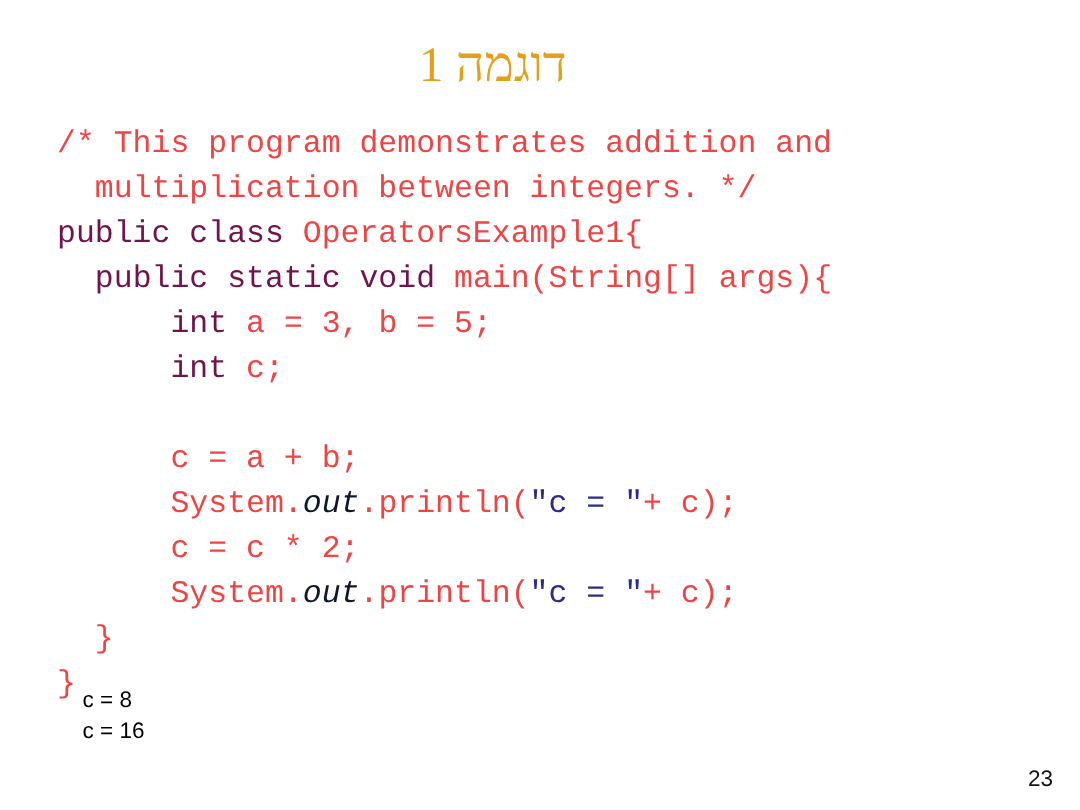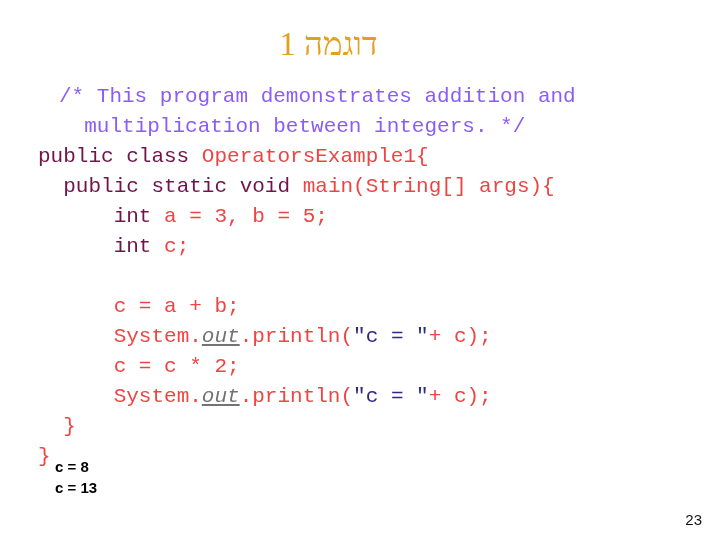--- a/index.html
+++ b/index.html
@@ -45,48 +45,46 @@
     white-space: pre;
     letter-spacing: 0px;
   }
   .code-line {
     white-space: pre;
     min-height: 30px;
   }
   .code-line.blank { height: 30px; }
 
   .tok-comment {
-    color: #8b5cf6;
-    margin-left: 21px;
+    color: #ef4444;
   }
   .tok-kw {
     color: #70144b;
     font-weight: normal;
   }
   .tok-plain {
     color: #ef4444;
   }
   .tok-str {
     color: #2e2a86;
   }
   .tok-field {
-    color: #737373;
+    color: #0f172a;
     font-style: italic;
-    text-decoration: underline;
   }
 
   
   .output-block {
     position: absolute;
     left: 55px;
     top: 456px;
     font-family: "Liberation Sans", sans-serif;
     font-size: 15px;
     line-height: 21px;
-    font-weight: bold;
+    font-weight: normal;
     color: #000000;
     white-space: pre;
   }
 
   
   .page-number {
     position: absolute;
     right: 18px;
     bottom: 12px;
     font-family: "Liberation Sans", sans-serif;
@@ -96,17 +94,17 @@
 </style>
 </head>
 <body>
 
 <div class="slide">
 
   <div class="slide-title">דוגמה 1</div>
 
   <div class="code-block"><div class="code-line"><span></span><span class="tok-comment">/* This program demonstrates addition and</span></div><div class="code-line"><span>  </span><span class="tok-comment">multiplication between integers. */</span></div><div class="code-line"><span></span><span class="tok-kw">public class </span><span class="tok-plain">OperatorsExample1{</span></div><div class="code-line"><span>  </span><span class="tok-kw">public static void </span><span class="tok-plain">main(String[] args){</span></div><div class="code-line"><span>      </span><span class="tok-kw">int </span><span class="tok-plain">a = 3, b = 5;</span></div><div class="code-line"><span>      </span><span class="tok-kw">int </span><span class="tok-plain">c;</span></div><div class="code-line blank"></div><div class="code-line"><span>      </span><span class="tok-plain">c = a + b;</span></div><div class="code-line"><span>      </span><span class="tok-plain">System.</span><span class="tok-field">out</span><span class="tok-plain">.println(</span><span class="tok-str">"c = "</span><span class="tok-plain">+ c);</span></div><div class="code-line"><span>      </span><span class="tok-plain">c = c * 2;</span></div><div class="code-line"><span>      </span><span class="tok-plain">System.</span><span class="tok-field">out</span><span class="tok-plain">.println(</span><span class="tok-str">"c = "</span><span class="tok-plain">+ c);</span></div><div class="code-line"><span>  </span><span class="tok-plain">}</span></div><div class="code-line"><span></span><span class="tok-plain">}</span></div></div>
 
-  <div class="output-block"><div>c = 8</div><div>c = 13</div></div>
+  <div class="output-block"><div>c = 8</div><div>c = 16</div></div>
 
   <div class="page-number">23</div>
 
 </div>
 
 </body></html>

